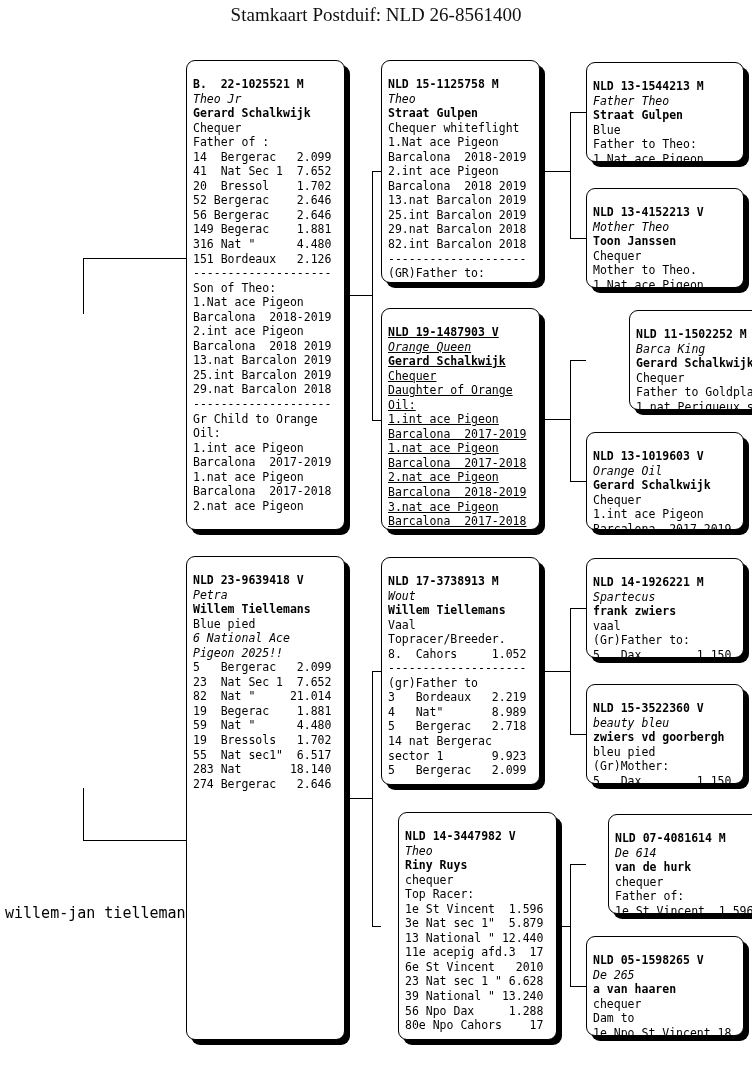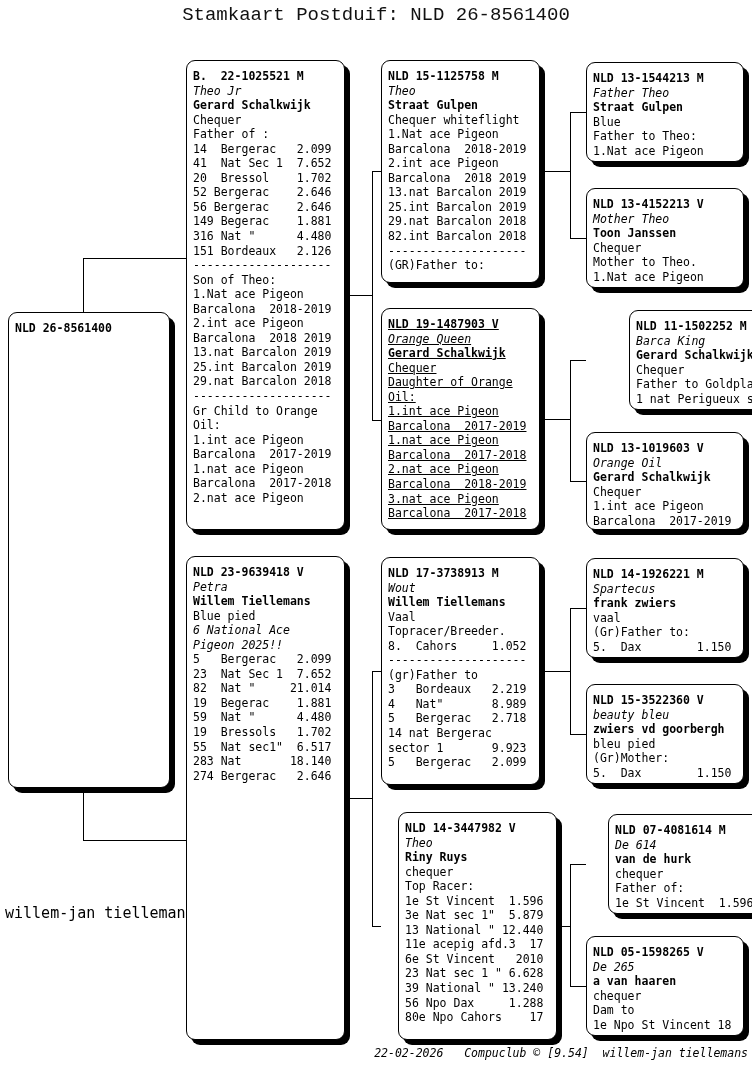--- a/index.html
+++ b/index.html
@@ -4,26 +4,26 @@
 <style>
   html,body{margin:0;padding:0;}
   body{
     width:752px;height:1080px;background:#ffffff;position:relative;
     font-family:"DejaVu Sans Mono","Liberation Mono",monospace;
     color:#000;overflow:hidden;
   }
   #stage{position:absolute;inset:0;width:752px;height:1080px;}
   .page-title{
     position:absolute;top:4px;left:0;width:752px;text-align:center;
-    font-family:Liberation Mono, monospace;font-size:19px;color:#111;
+    font-family:Liberation Serif, serif;font-size:19px;color:#111;
   }
   .box{
     position:absolute;background:#fff;border:1.6px solid #000;
     border-radius:9px;box-shadow:5px 5px 0 0 #000;
-    padding:8px 6px;box-sizing:border-box;overflow:hidden;
+    padding:16px 6px;box-sizing:border-box;overflow:hidden;
   }
   .bline{
     white-space:pre;font-size:11.5px;line-height:14.55px;
     font-family:"DejaVu Sans Mono","Liberation Mono",monospace;
   }
   .bline.b{font-weight:bold;}
   .bline.i{font-style:italic;}
   .cline{position:absolute;background:#000;}
   .owner-note{
     position:absolute;left:5px;top:904px;font-size:15px;font-weight:normal;
@@ -33,21 +33,20 @@
     position:absolute;right:4px;top:1046px;font-size:11.5px;font-style:italic;
     white-space:pre;
   }
 </style>
 </head>
 <body>
 
 <div id="stage">
   <div class="page-title">Stamkaart Postduif: NLD 26-8561400</div>
   <div class="owner-note">willem-jan tiellemans</div>
-  <div class="footer-note">22-02-2026   Compuclub © [9.54]  willem-jan tiellemans</div>
 <div class="cline" style="left: 83px; top: 258px; width: 103px; height: 1px;"></div>
     <div class="cline" style="left: 83px; top: 258px; width: 1px; height: 56px;"></div>
     <div class="cline" style="left: 83px; top: 840px; width: 103px; height: 1px;"></div>
     <div class="cline" style="left: 83px; top: 788px; width: 1px; height: 53px;"></div>
     <div class="cline" style="left: 345px; top: 295px; width: 27px; height: 1px;"></div>
     <div class="cline" style="left: 372px; top: 171px; width: 1px; height: 250px;"></div>
     <div class="cline" style="left: 372px; top: 171px; width: 9px; height: 1px;"></div>
     <div class="cline" style="left: 372px; top: 420px; width: 9px; height: 1px;"></div>
     <div class="cline" style="left: 345px; top: 798px; width: 27px; height: 1px;"></div>
     <div class="cline" style="left: 372px; top: 671px; width: 1px; height: 256px;"></div>
@@ -62,23 +61,20 @@
     <div class="cline" style="left: 570px; top: 360px; width: 16px; height: 1px;"></div>
     <div class="cline" style="left: 570px; top: 481px; width: 16px; height: 1px;"></div>
     <div class="cline" style="left: 540px; top: 671px; width: 30px; height: 1px;"></div>
     <div class="cline" style="left: 570px; top: 608px; width: 1px; height: 127px;"></div>
     <div class="cline" style="left: 570px; top: 608px; width: 16px; height: 1px;"></div>
     <div class="cline" style="left: 570px; top: 734px; width: 16px; height: 1px;"></div>
     <div class="cline" style="left: 540px; top: 926px; width: 30px; height: 1px;"></div>
     <div class="cline" style="left: 570px; top: 864px; width: 1px; height: 123px;"></div>
     <div class="cline" style="left: 570px; top: 864px; width: 16px; height: 1px;"></div>
     <div class="cline" style="left: 570px; top: 986px; width: 16px; height: 1px;"></div>
-    <div class="box" style="left: 8px; top: 312px; width: 162px; height: 476px;">
-      <div class="bline b">NLD 26-8561400</div>
-    </div>
     <div class="box" style="left: 186px; top: 60px; width: 159px; height: 470px;">
       <div class="bline b">B.  22-1025521 M</div>
       <div class="bline i">Theo Jr</div>
       <div class="bline b">Gerard Schalkwijk</div>
       <div class="bline">Chequer</div>
       <div class="bline">Father of :</div>
       <div class="bline">14  Bergerac   2.099</div>
       <div class="bline">41  Nat Sec 1  7.652</div>
       <div class="bline">20  Bressol    1.702</div>
       <div class="bline">52 Bergerac    2.646</div>

